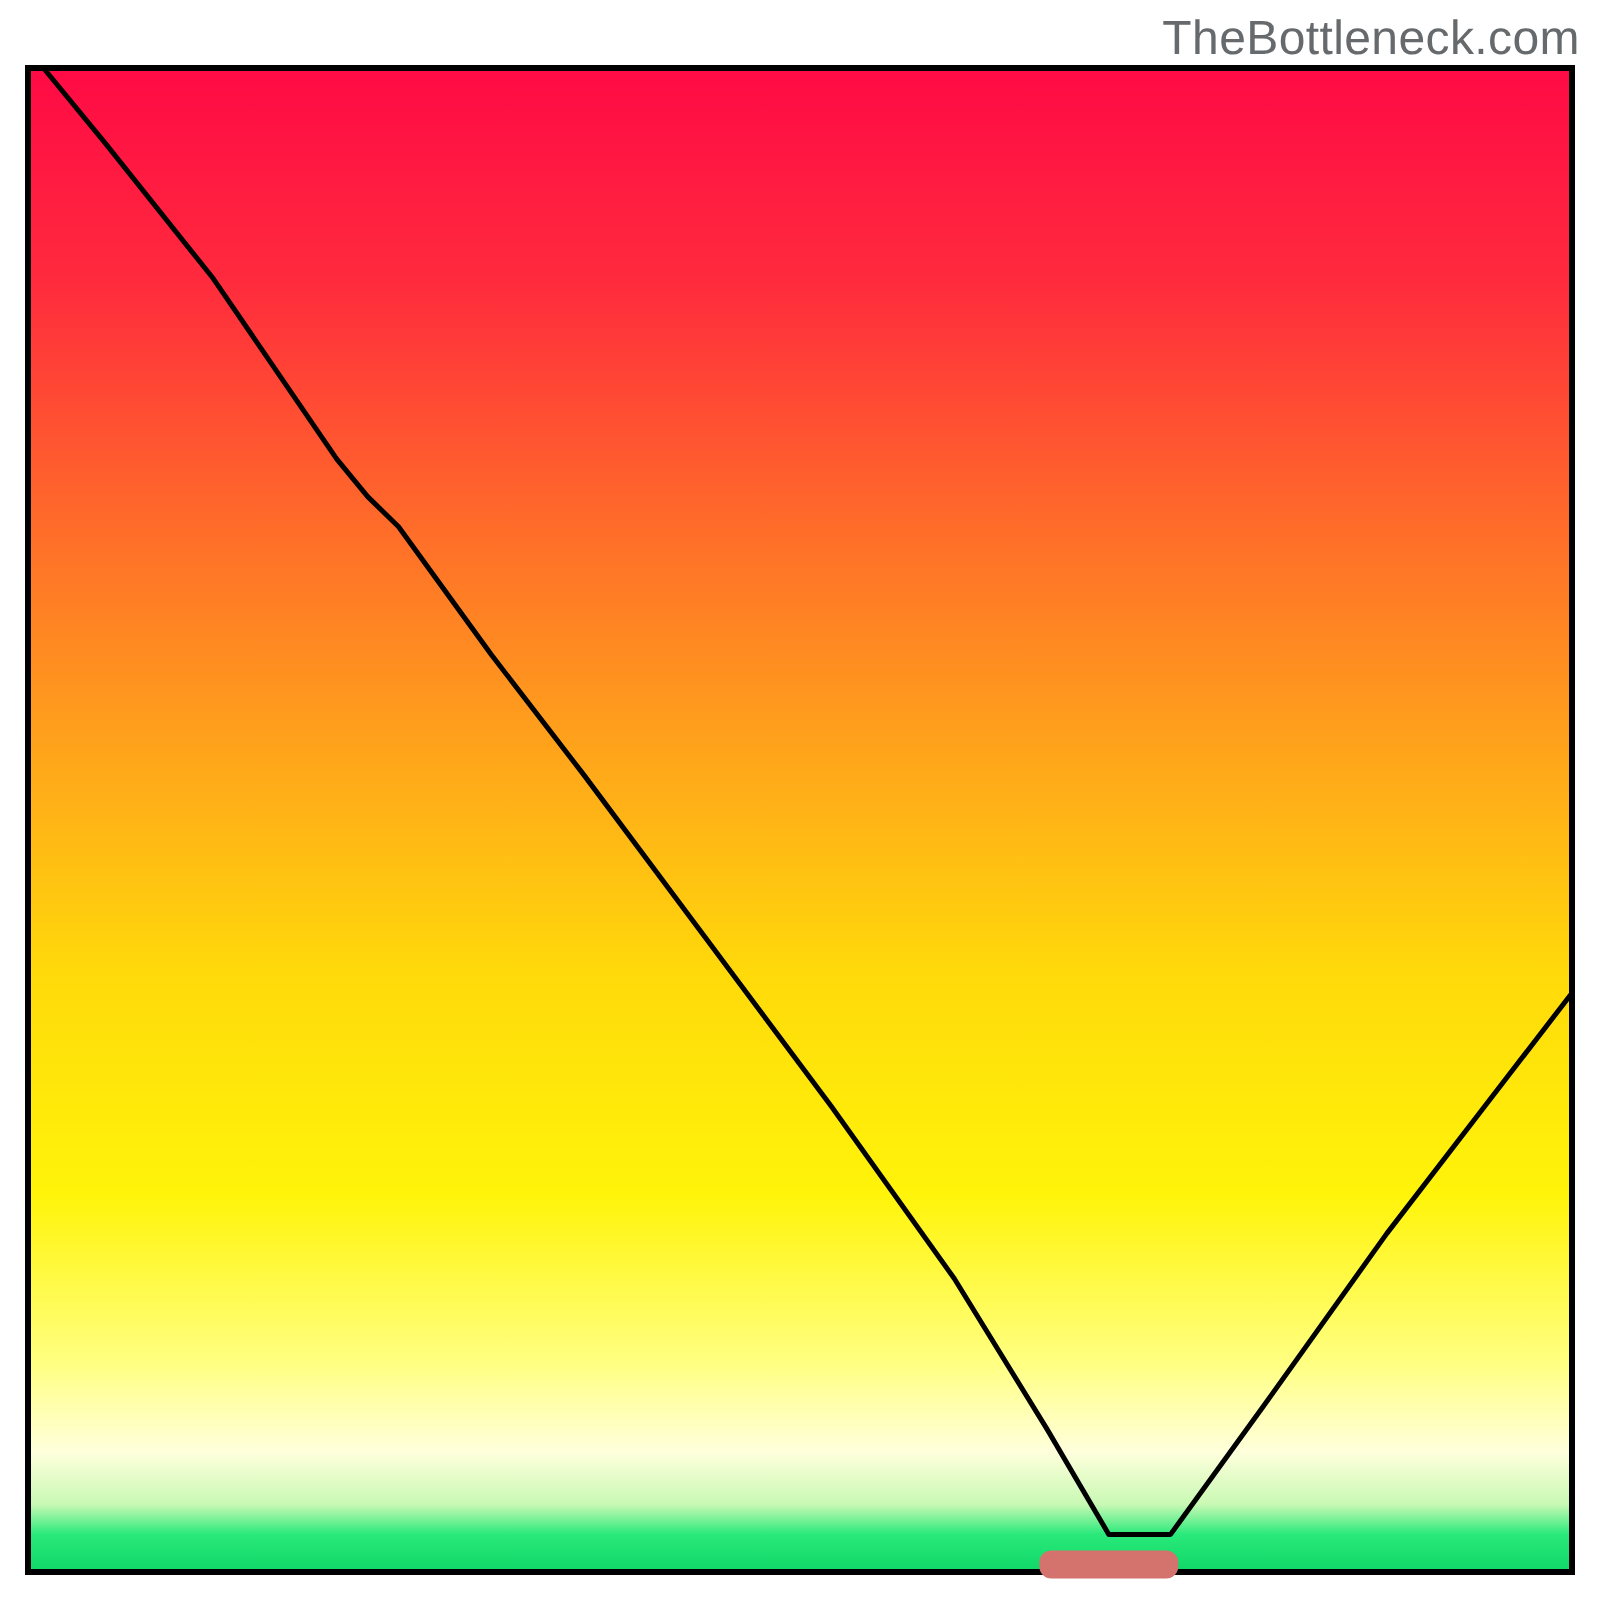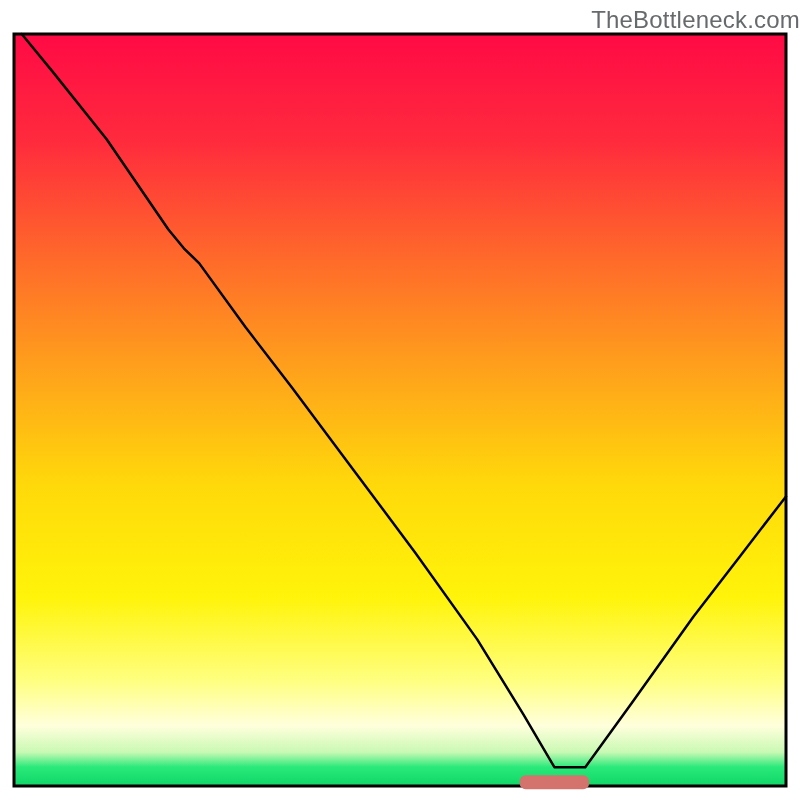--- a/index.html
+++ b/index.html
@@ -12,21 +12,21 @@
     font-family: Arial, Helvetica, sans-serif;
   }
   .plot-root {
     position: relative;
     width: 800px;
     height: 800px;
   }
   .watermark {
     position: absolute;
     top: 6px;
-    right: 0;
+    right: 10px;
     color: #666a6c;
     font-size: 24px;
     font-weight: 500;
     letter-spacing: 0.2px;
     z-index: 20;
   }
   svg.chart {
     position: absolute;
     inset: 0;
     width: 800px;

